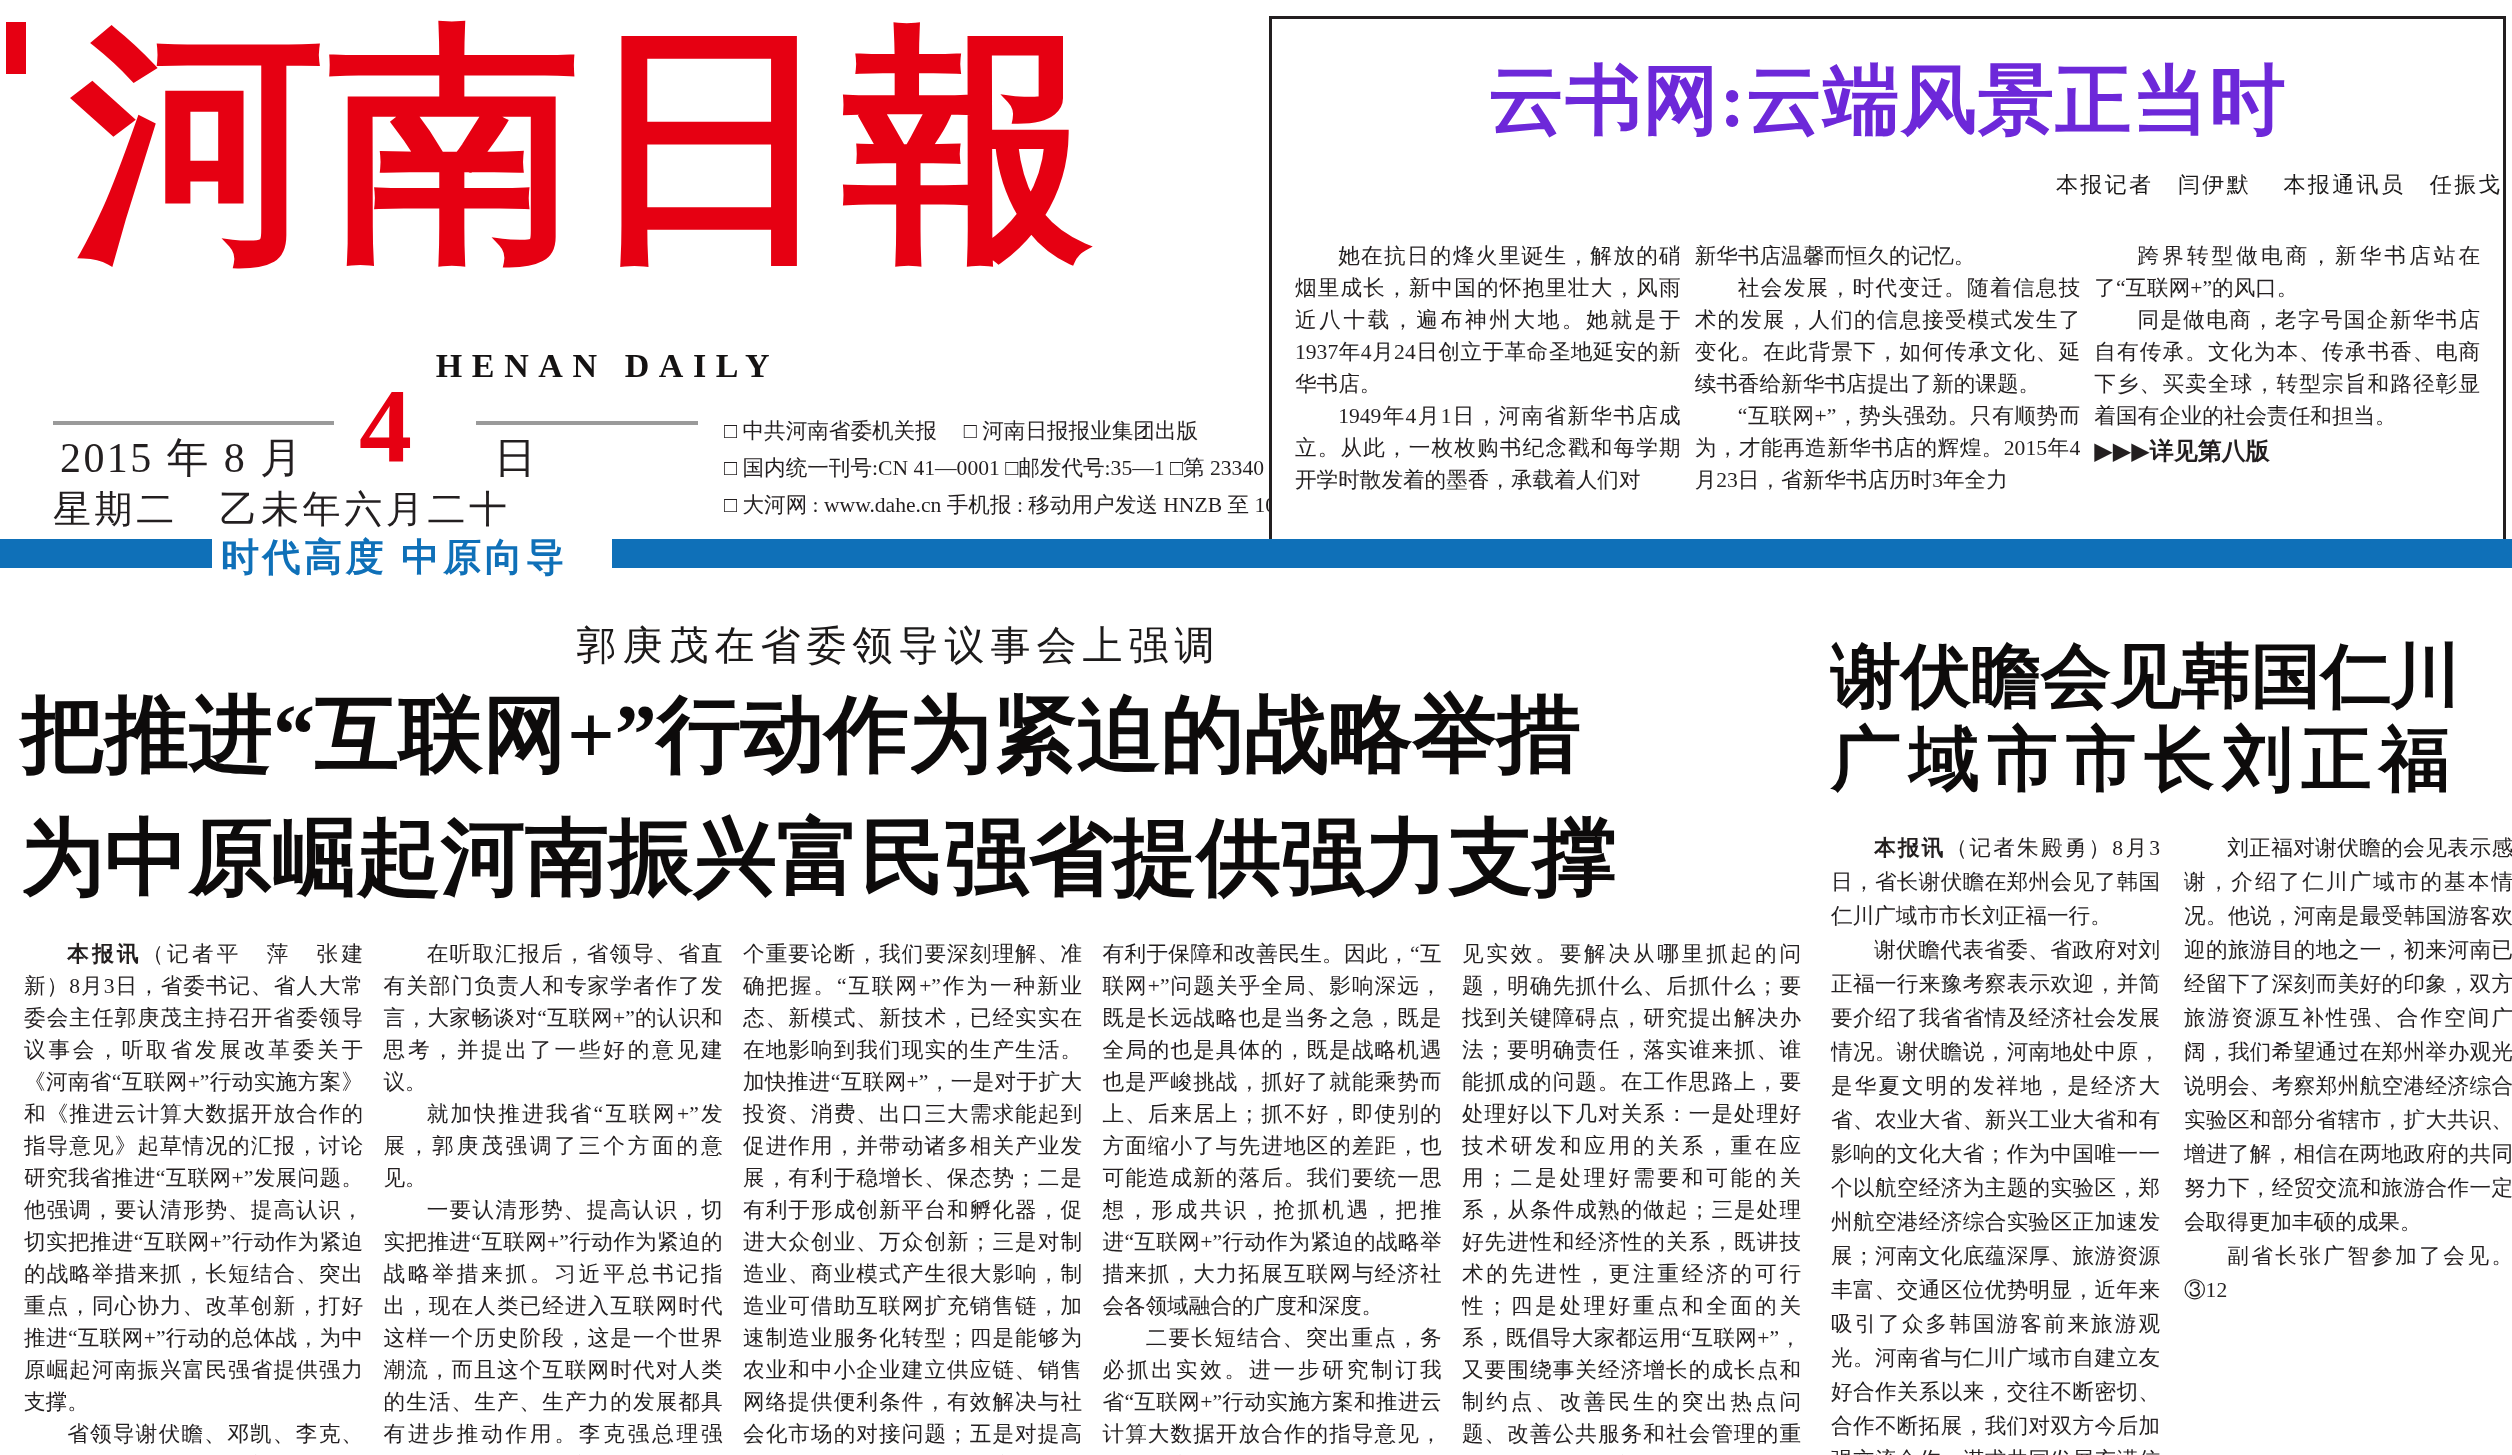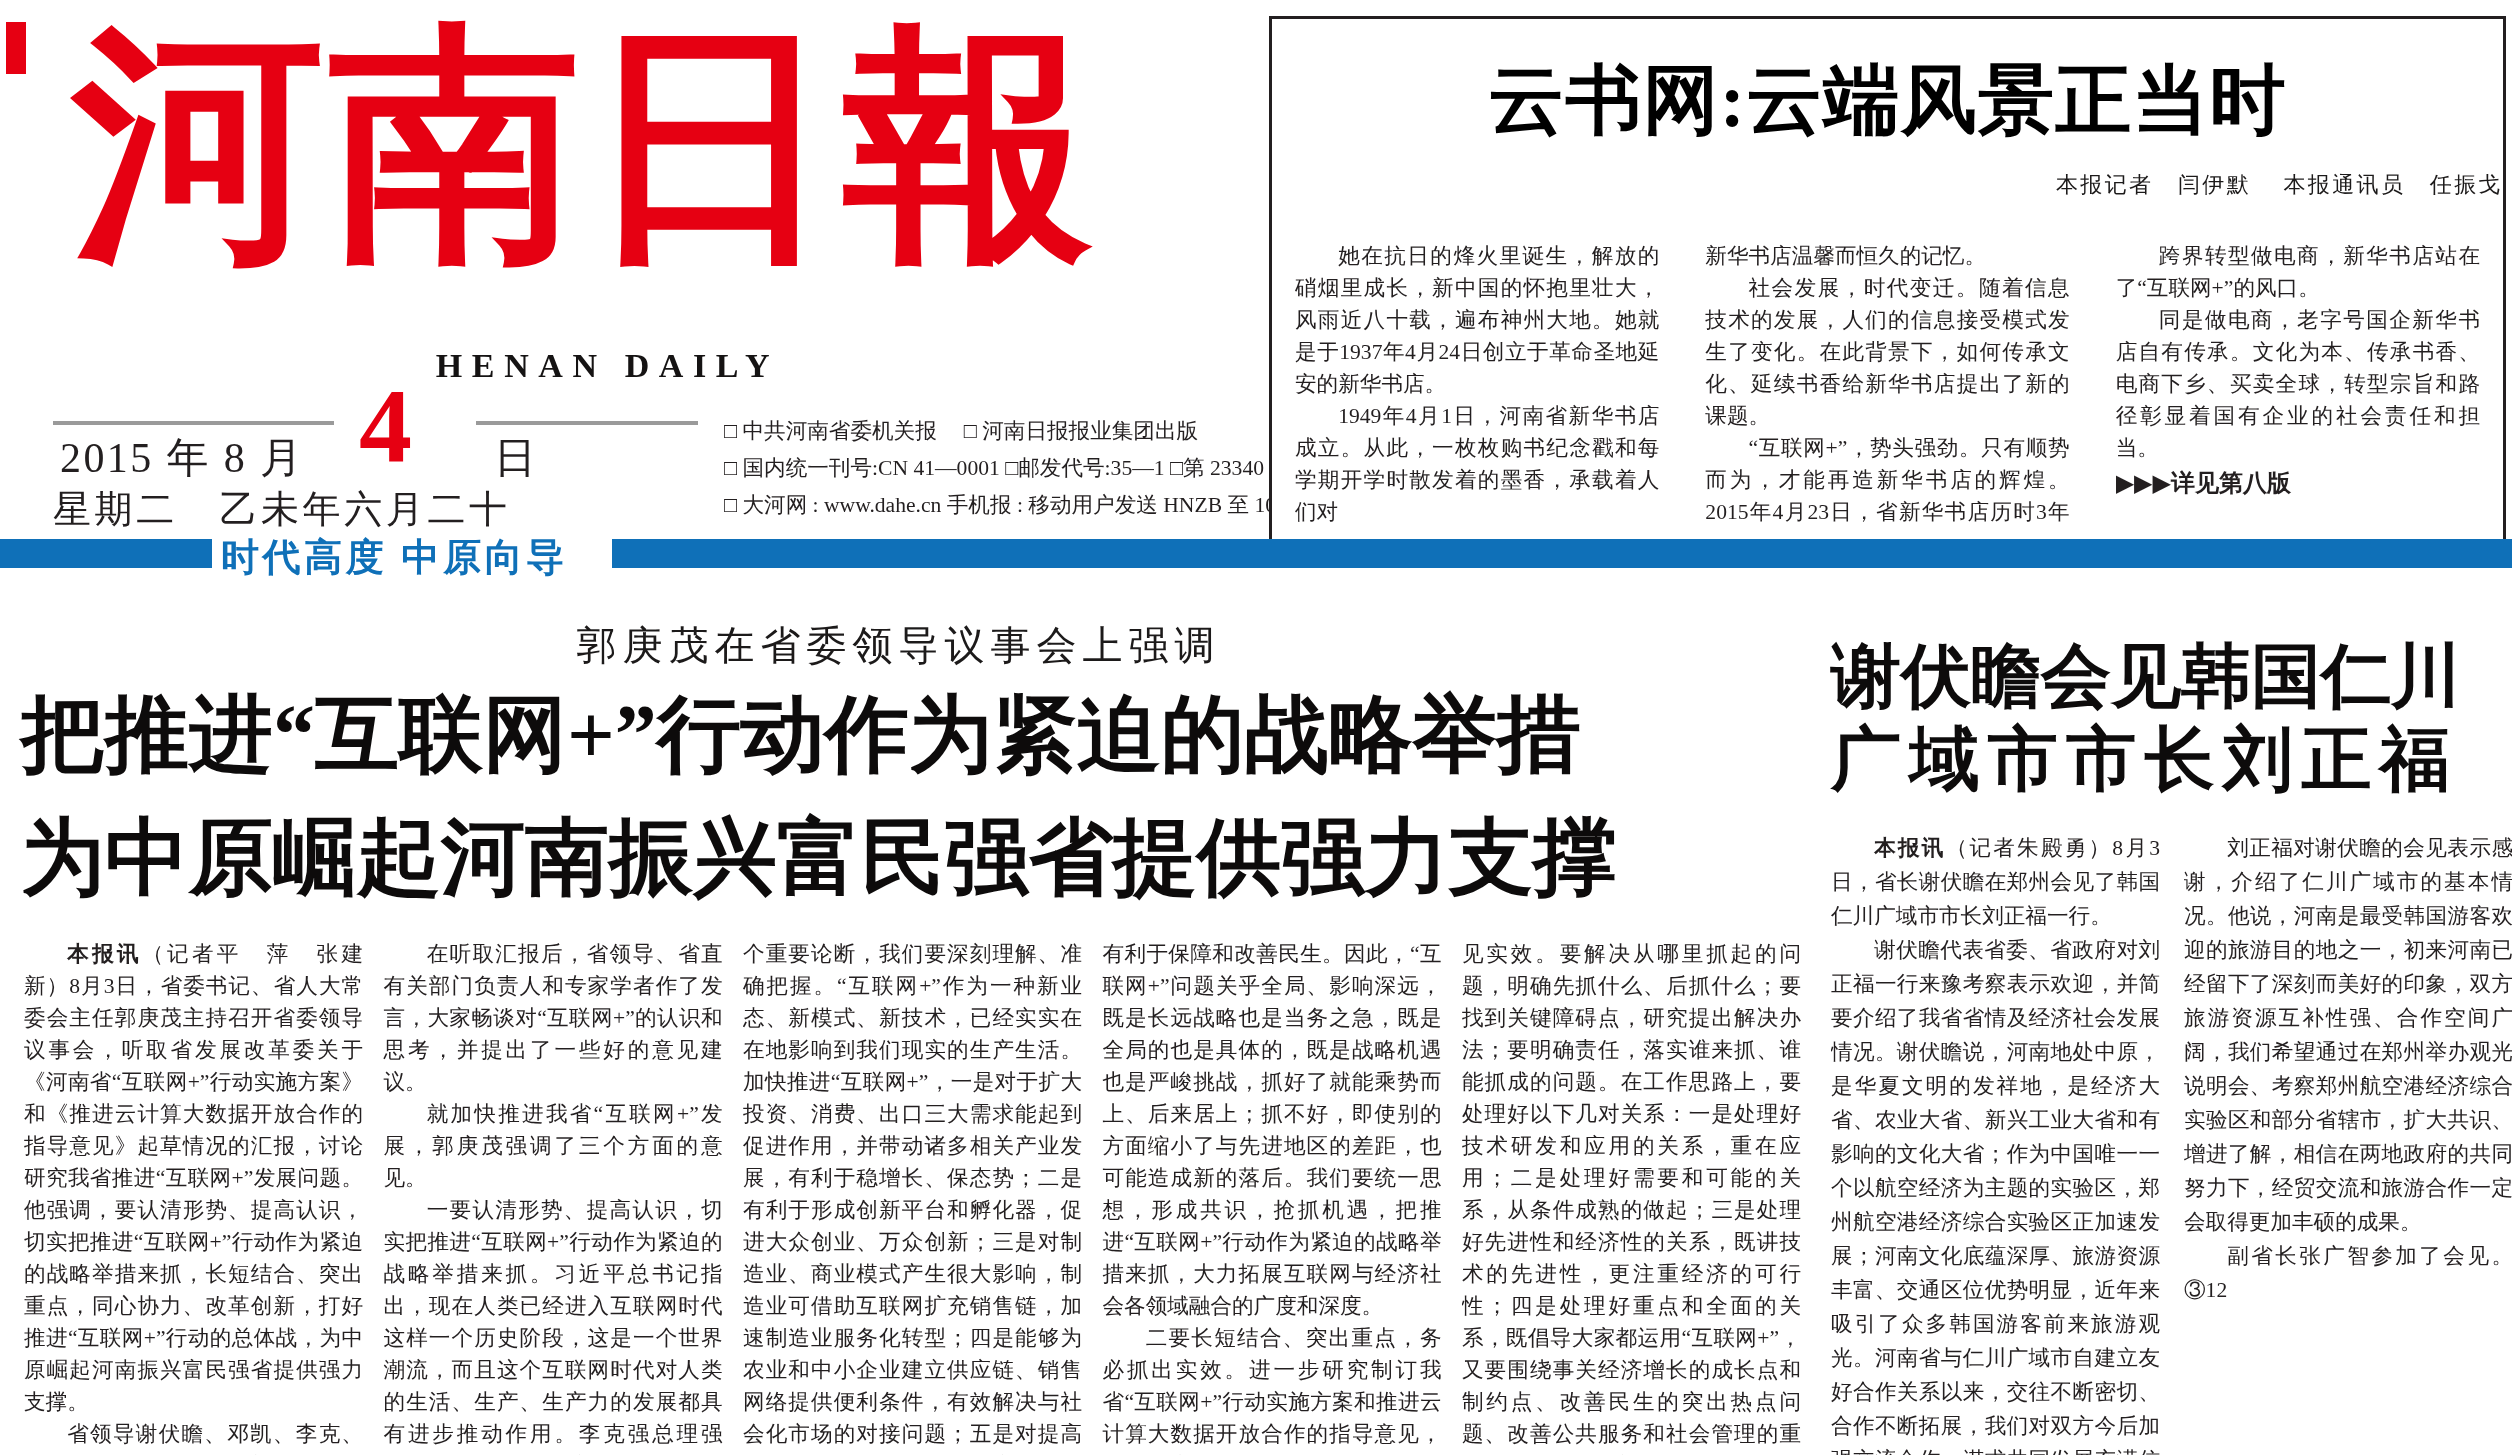--- a/index.html
+++ b/index.html
@@ -18,23 +18,23 @@
   .rule-right{left:476px;top:421px;width:222px;}
   .date-ym{position:absolute;left:60px;top:430px;font-size:42px;letter-spacing:2.4px;}
   .big-day{position:absolute;left:359px;top:374px;font-size:106px;line-height:1;color:#e60012;font-weight:bold;}
   .date-d{position:absolute;left:494px;top:430px;font-size:42px;}
   .week{position:absolute;left:53px;top:484px;font-size:38px;letter-spacing:3.6px;white-space:nowrap;}
   .pubinfo{position:absolute;left:724px;top:413px;width:529px;font-size:21.6px;line-height:37px;white-space:nowrap;}
   .pubinfo .row2{display:flex;justify-content:space-between;width:529px;}
 
   
   .topbox{position:absolute;left:1269px;top:15.6px;width:1237px;height:529px;border:3px solid #231f20;background:#fff;}
-  .box-title{margin-top:31px;text-align:center;font-size:76px;font-weight:900;letter-spacing:1.2px;color:#000000;}
+  .box-title{margin-top:31px;text-align:center;font-size:76px;font-weight:900;letter-spacing:1.2px;color:#6d28d9;}
   .box-byline{margin-top:17px;text-align:right;font-size:22px;letter-spacing:2.4px;color:#1c1a1a;}
-  .box-cols{position:absolute;left:23px;right:23px;top:221px;bottom:9.6px;display:flex;gap:46px;overflow:hidden;}
+  .box-cols{position:absolute;left:23px;right:23px;top:221px;bottom:9.6px;display:flex;gap:14px;overflow:hidden;}
   .box-col{flex:1;font-size:22px;line-height:32px;text-align:justify;}
   .more{ font-size:24px;font-weight:bold;margin-top:3.6px;}
 
   
   .bar{position:absolute;top:539px;height:29px;background:#0f70b8;}
   .bar-left{left:0;width:212px;}
   .bar-right{left:612px;right:0;}
   .slogan{position:absolute;left:221px;top:532px;font-size:38px;font-weight:bold;color:#0f70b8;
           letter-spacing:3.6px;font-family:"Liberation Sans","DejaVu Sans",sans-serif;white-space:nowrap;}
 

